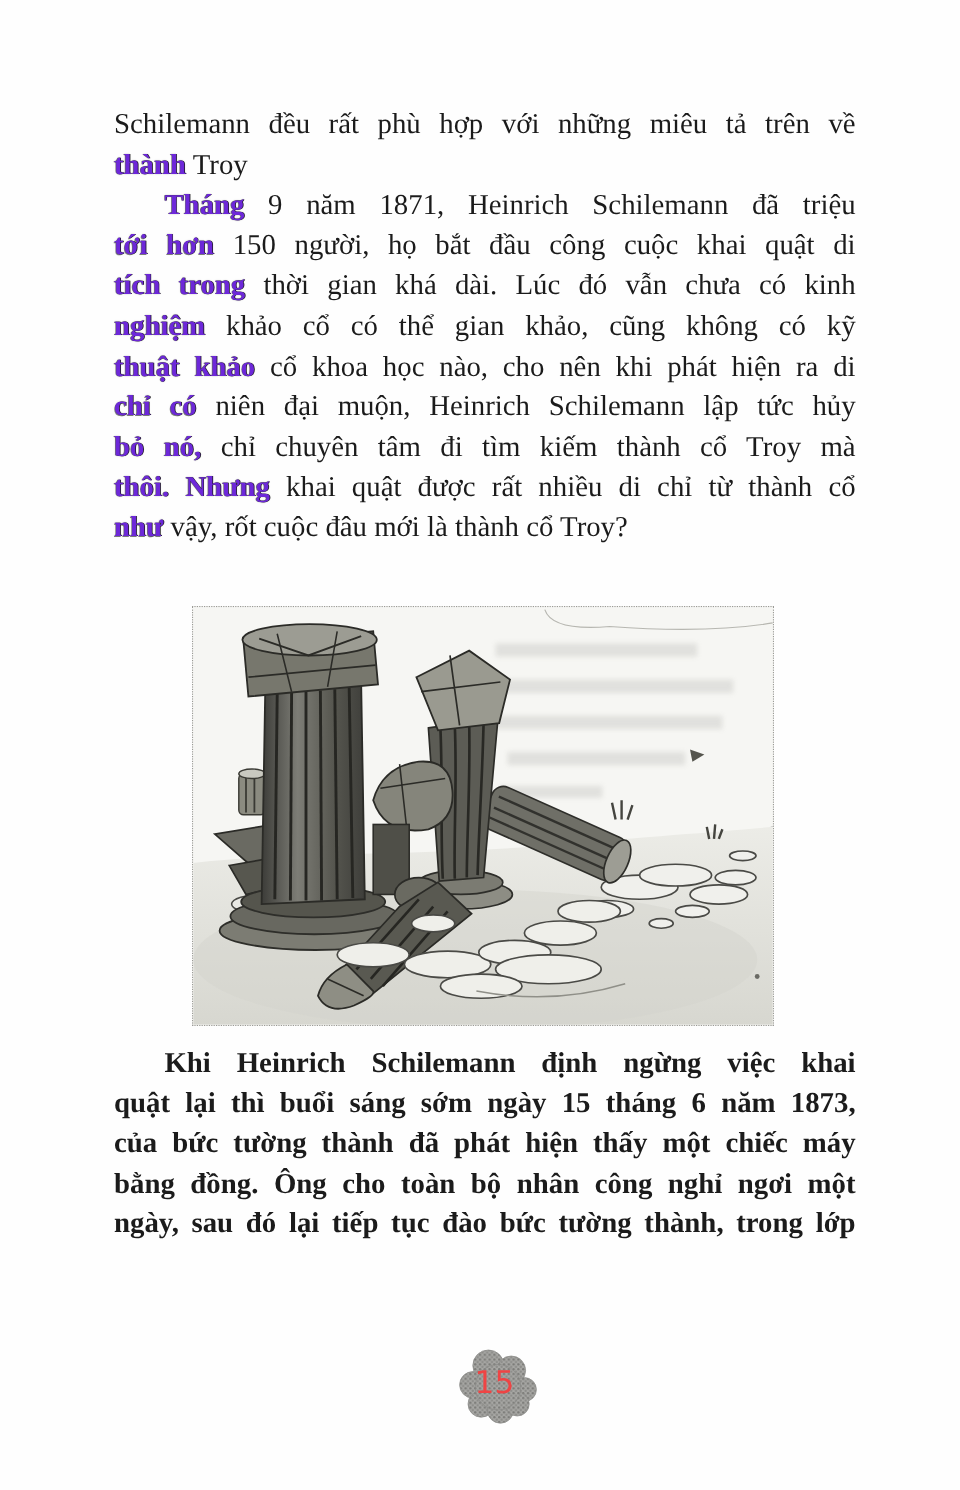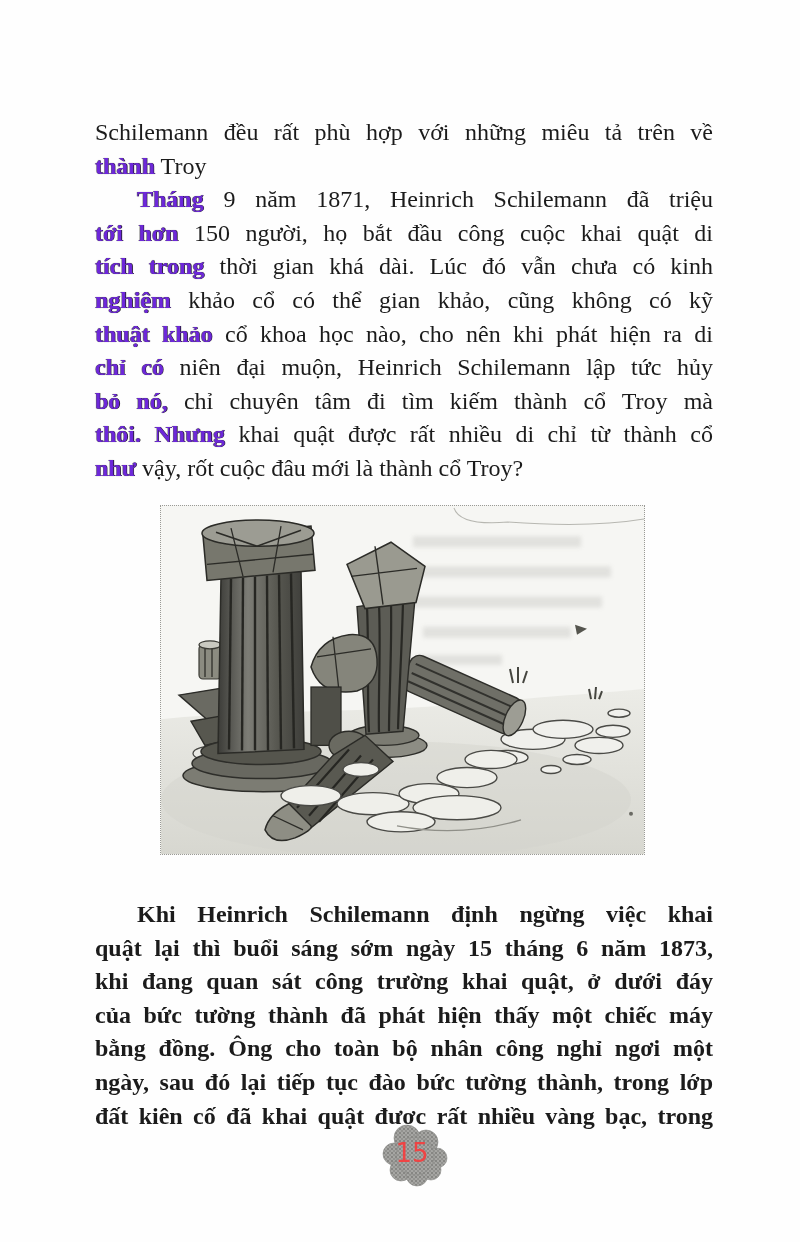--- a/index.html
+++ b/index.html
@@ -5,21 +5,21 @@
   html,body{margin:0;padding:0;}
   body{
     width:800px;height:1242px;
     background:#ffffff;
     font-family:"Liberation Serif","DejaVu Serif",serif;
   }
   .sheet{
     position:relative;width:800px;height:1242px;
     background:#fefefe;overflow:hidden;
   }
-  .textblock{position:absolute;left:95px;width:618px;margin-top:28px;}
+  .textblock{position:absolute;left:95px;width:618px;}
   #p1{top:88px;}
   #p2{top:870px;font-weight:bold;}
   .line{
     height:33.6px;
     font-size:24px;
     line-height:33.6px;
     color:#1b1b1b;
     text-align:justify;
     -moz-text-align-last:justify;
     text-align-last:justify;
@@ -205,25 +205,23 @@
       </g>
       <polygon points="414,118 426,122 416,128" fill="#55554e"></polygon>
       <circle cx="470" cy="306" r="2" fill="#6a6a64"></circle>
       <path d="M236,318 Q300,330 360,312" stroke="#8f8f88" stroke-width="1.2" fill="none"></path>
     </svg>
   </figure>
 
   <div class="textblock" id="p2">
       <div class="line indent"><span class="rest">Khi Heinrich Schilemann định ngừng việc khai</span></div>
       <div class="line"><span class="rest">quật lại thì buổi sáng sớm ngày 15 tháng 6 năm 1873,</span></div>
-      <div class="line"><span class="rest">khi đang quan sát công trường khai quật, ở dưới đáy</span></div>
       <div class="line"><span class="rest">của bức tường thành đã phát hiện thấy một chiếc máy</span></div>
       <div class="line"><span class="rest">bằng đồng. Ông cho toàn bộ nhân công nghỉ ngơi một</span></div>
       <div class="line"><span class="rest">ngày, sau đó lại tiếp tục đào bức tường thành, trong lớp</span></div>
-      <div class="line"><span class="rest">đất kiên cố đã khai quật được rất nhiều vàng bạc, trong</span></div>
     </div>
 
   <div class="page-badge">
     <svg viewBox="0 0 72 72">
       <defs>
         <pattern id="ht" width="4" height="4" patternUnits="userSpaceOnUse">
           <rect width="4" height="4" fill="#a6a6a3"></rect>
           <circle cx="1" cy="1" r="1" fill="#7b7b78"></circle>
           <circle cx="3" cy="3" r="1" fill="#8c8c89"></circle>
         </pattern>

